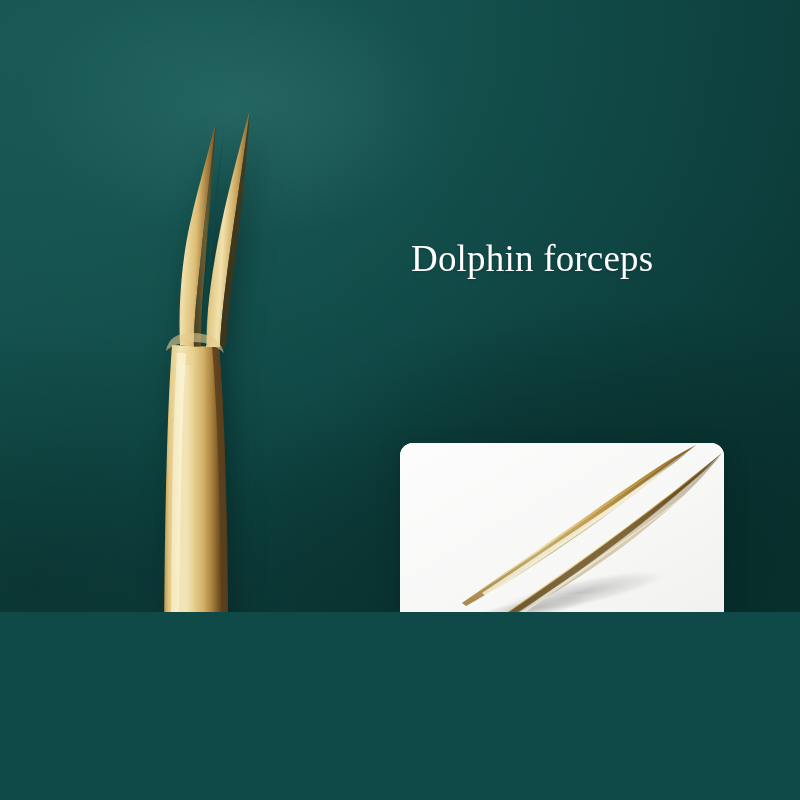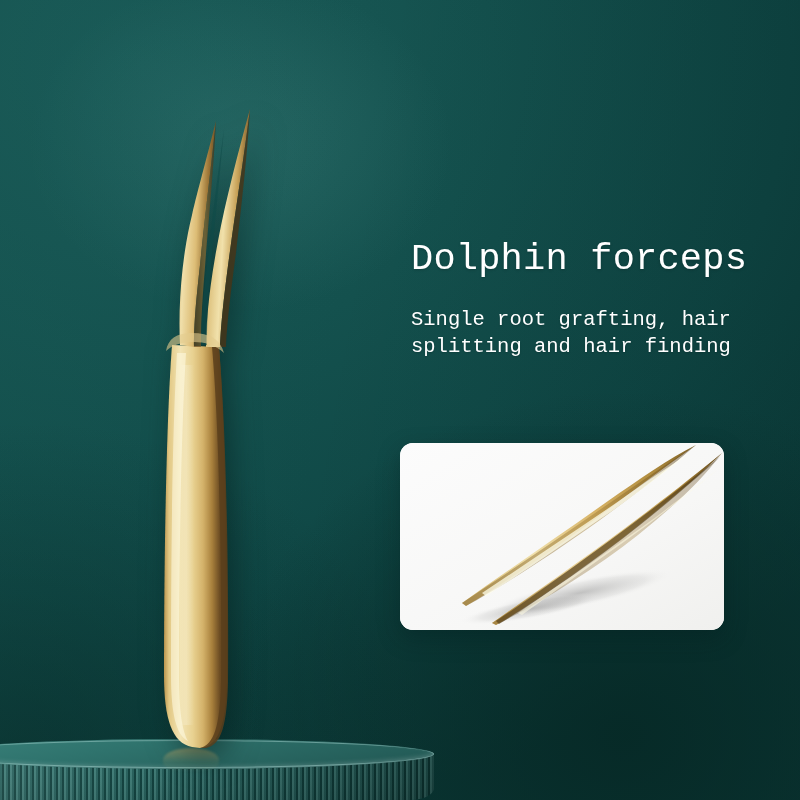--- a/index.html
+++ b/index.html
@@ -3,23 +3,23 @@
 <meta charset="utf-8">
 <style>
   html, body {
     margin: 0;
     padding: 0;
     background: #0f4a48;
   }
   #scene {
     position: relative;
     width: 800px;
-    height: 800px;
+    height: 612px;
     overflow: hidden;
-    font-family: Liberation Mono, monospace;
+    font-family: Liberation Serif, serif;
     background: #a21caf;
   }
 
   
   .bg-base {
     position: absolute;
     inset: 0;
     background:
       radial-gradient(115% 95% at 18% 8%, #1a5a57 0%, #14514e 38%, #0f4745 70%, #0b3a38 100%);
   }
@@ -252,21 +252,20 @@
 
       <path d="M 46 256 C 48 244, 56 238, 72 238 C 90 238, 100 244, 104 258
                C 96 250, 84 247, 74 247 C 62 247, 52 250, 46 256 Z" fill="#e3cb8d" opacity="0.6"></path>
 
       <rect x="60" y="270" width="14" height="360" fill="url(#specular)" opacity="0.35"></rect>
     </svg>
   </div>
 
   <div class="copy">
     <h1 class="title">Dolphin forceps</h1>
-    <div class="desc">Single root grafting, hair splitting and hair finding</div>
   </div>
 
   <div class="detail-card">
     <svg viewBox="0 0 324 187" xmlns="http://www.w3.org/2000/svg">
       <defs>
         <linearGradient id="tipA" x1="0.1" y1="1" x2="0.9" y2="0">
           <stop offset="0%" stop-color="#d8bb72"></stop>
           <stop offset="30%" stop-color="#f0e0ab"></stop>
           <stop offset="60%" stop-color="#d6b163"></stop>
           <stop offset="85%" stop-color="#b08c3e"></stop>

